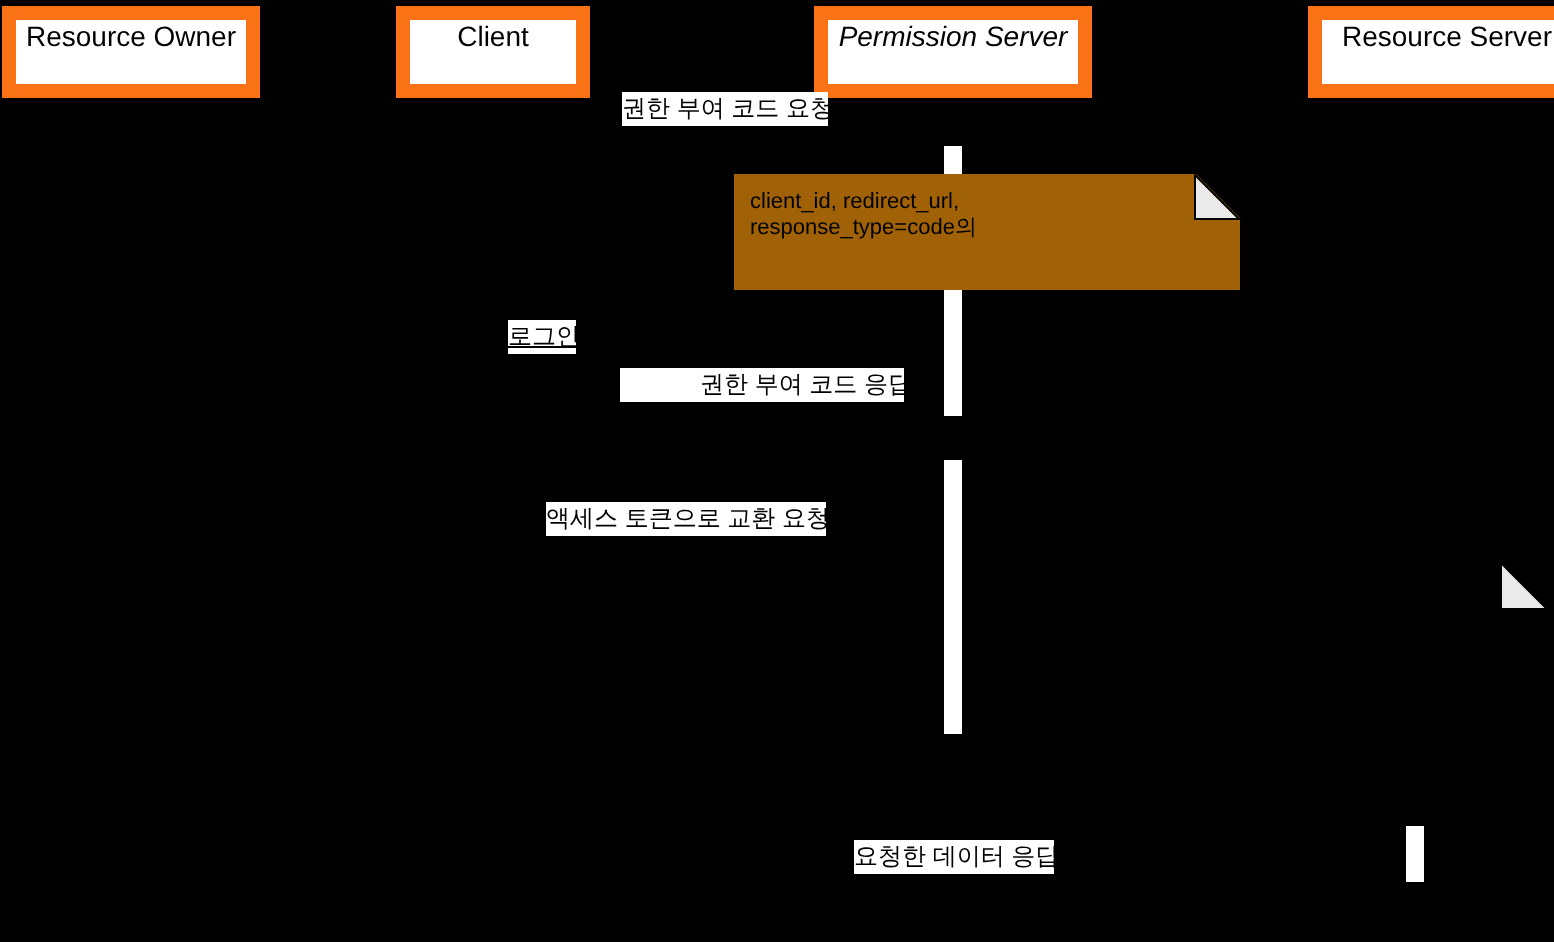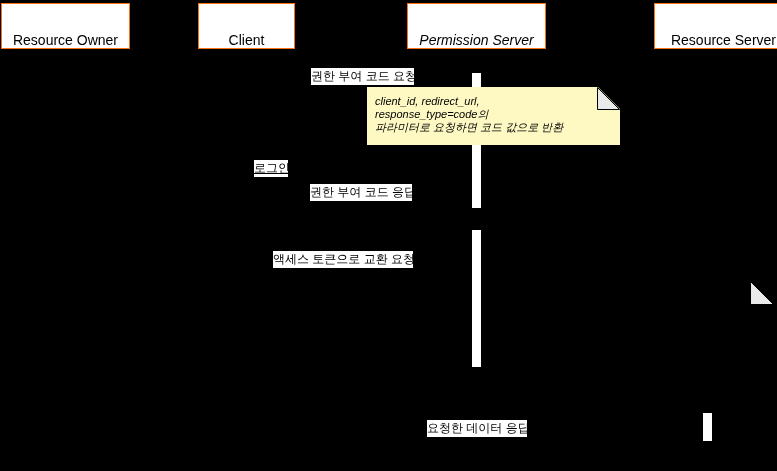--- a/index.html
+++ b/index.html
@@ -14,24 +14,24 @@
     background: #000000;
     overflow: hidden;
     font-family: "Liberation Sans", "DejaVu Sans", sans-serif;
   }
   
   .actor {
     position: absolute;
     top: 3px;
     height: 46px;
     background: #ffffff;
-    border: 1px solid #f97316;
+    border: 7px solid #f97316;
     box-sizing: border-box;
     display: flex;
-    align-items: flex-end;
+    align-items: flex-start;
     justify-content: center;
     font-size: 14px;
     color: #000000;
     white-space: nowrap;
   }
   #actor-ro { left: 1px;   width: 129px; }
   #actor-cl { left: 198px; width: 97px;  }
   #actor-ps { left: 407px; width: 139px; font-style: italic; }
   #actor-rs { left: 654px; width: 139px; }
 
@@ -52,38 +52,37 @@
     position: absolute;
     background: #ffffff;
     color: #000000;
     font-size: 12px;
     line-height: 17px;
     height: 17px;
     text-align: center;
     white-space: nowrap;
     z-index: 3;
   }
-  #msg-1 { left: 311px; top: 68px;  width: 103px; }
+  #msg-1 { left: 311px; top: 46px;  width: 103px; }
   #msg-2 { left: 254px; top: 160px; width: 34px; text-decoration: underline;  }
-  #msg-3 { left: 310px; top: 184px; width: 102px; }
+  #msg-3 { left: 310px; top: 184px; width: 102px; padding-left: 40px; }
   #msg-4 { left: 273px; top: 251px; width: 140px; }
   #msg-5 { left: 314px; top: 341px; width: 90px;  }
   #msg-6 { left: 389px; top: 390px; width: 171px; }
   #msg-7 { left: 427px; top: 420px; width: 100px; }
 
   
   .note {
     position: absolute;
-    background: #fef9c3;
+    background: #a16207;
     color: #000000;
     font-size: 11px;
     line-height: 13px;
     box-sizing: border-box;
     z-index: 2;
-    font-style: italic;
   }
   #note-1 {
     left: 367px; top: 87px; width: 253px; height: 58px;
     clip-path: polygon(0 0, calc(100% - 22px) 0, 100% 22px, 100% 100%, 0 100%);
     padding: 8px 6px 0 8px;
   }
   #note-2 {
     left: 367px; top: 281px; width: 407px; height: 50px;
     clip-path: polygon(0 0, calc(100% - 23px) 0, 100% 23px, 100% 100%, 0 100%);
     padding: 11px 6px 0 8px;
@@ -121,21 +120,20 @@
 
   <div class="msg" id="msg-1">권한 부여 코드 요청</div>
   <div class="msg" id="msg-2">로그인</div>
   <div class="msg" id="msg-3">권한 부여 코드 응답</div>
   <div class="msg" id="msg-4">액세스 토큰으로 교환 요청</div>
   <div class="msg" id="msg-7">요청한 데이터 응답</div>
 
   <div class="note" id="note-1">
     <div class="note-line">client_id, redirect_url,</div>
     <div class="note-line">response_type=code의</div>
-    <div class="note-line">파라미터로 요청하면 코드 값으로 반환</div>
   </div>
   <svg class="note-fold" style="left:597px; top:87px;" width="23" height="23">
     <path d="M0.5 0.5 L22.5 22.5 L0.5 22.5 Z" fill="#eaeaea" stroke="#000000" stroke-width="1"></path>
   </svg>
 
   <svg class="note-fold" style="left:750px; top:281px;" width="24" height="24">
     <path d="M0.5 0.5 L23.5 23.5 L0.5 23.5 Z" fill="#eaeaea" stroke="#000000" stroke-width="1"></path>
   </svg>
 
 </div>

